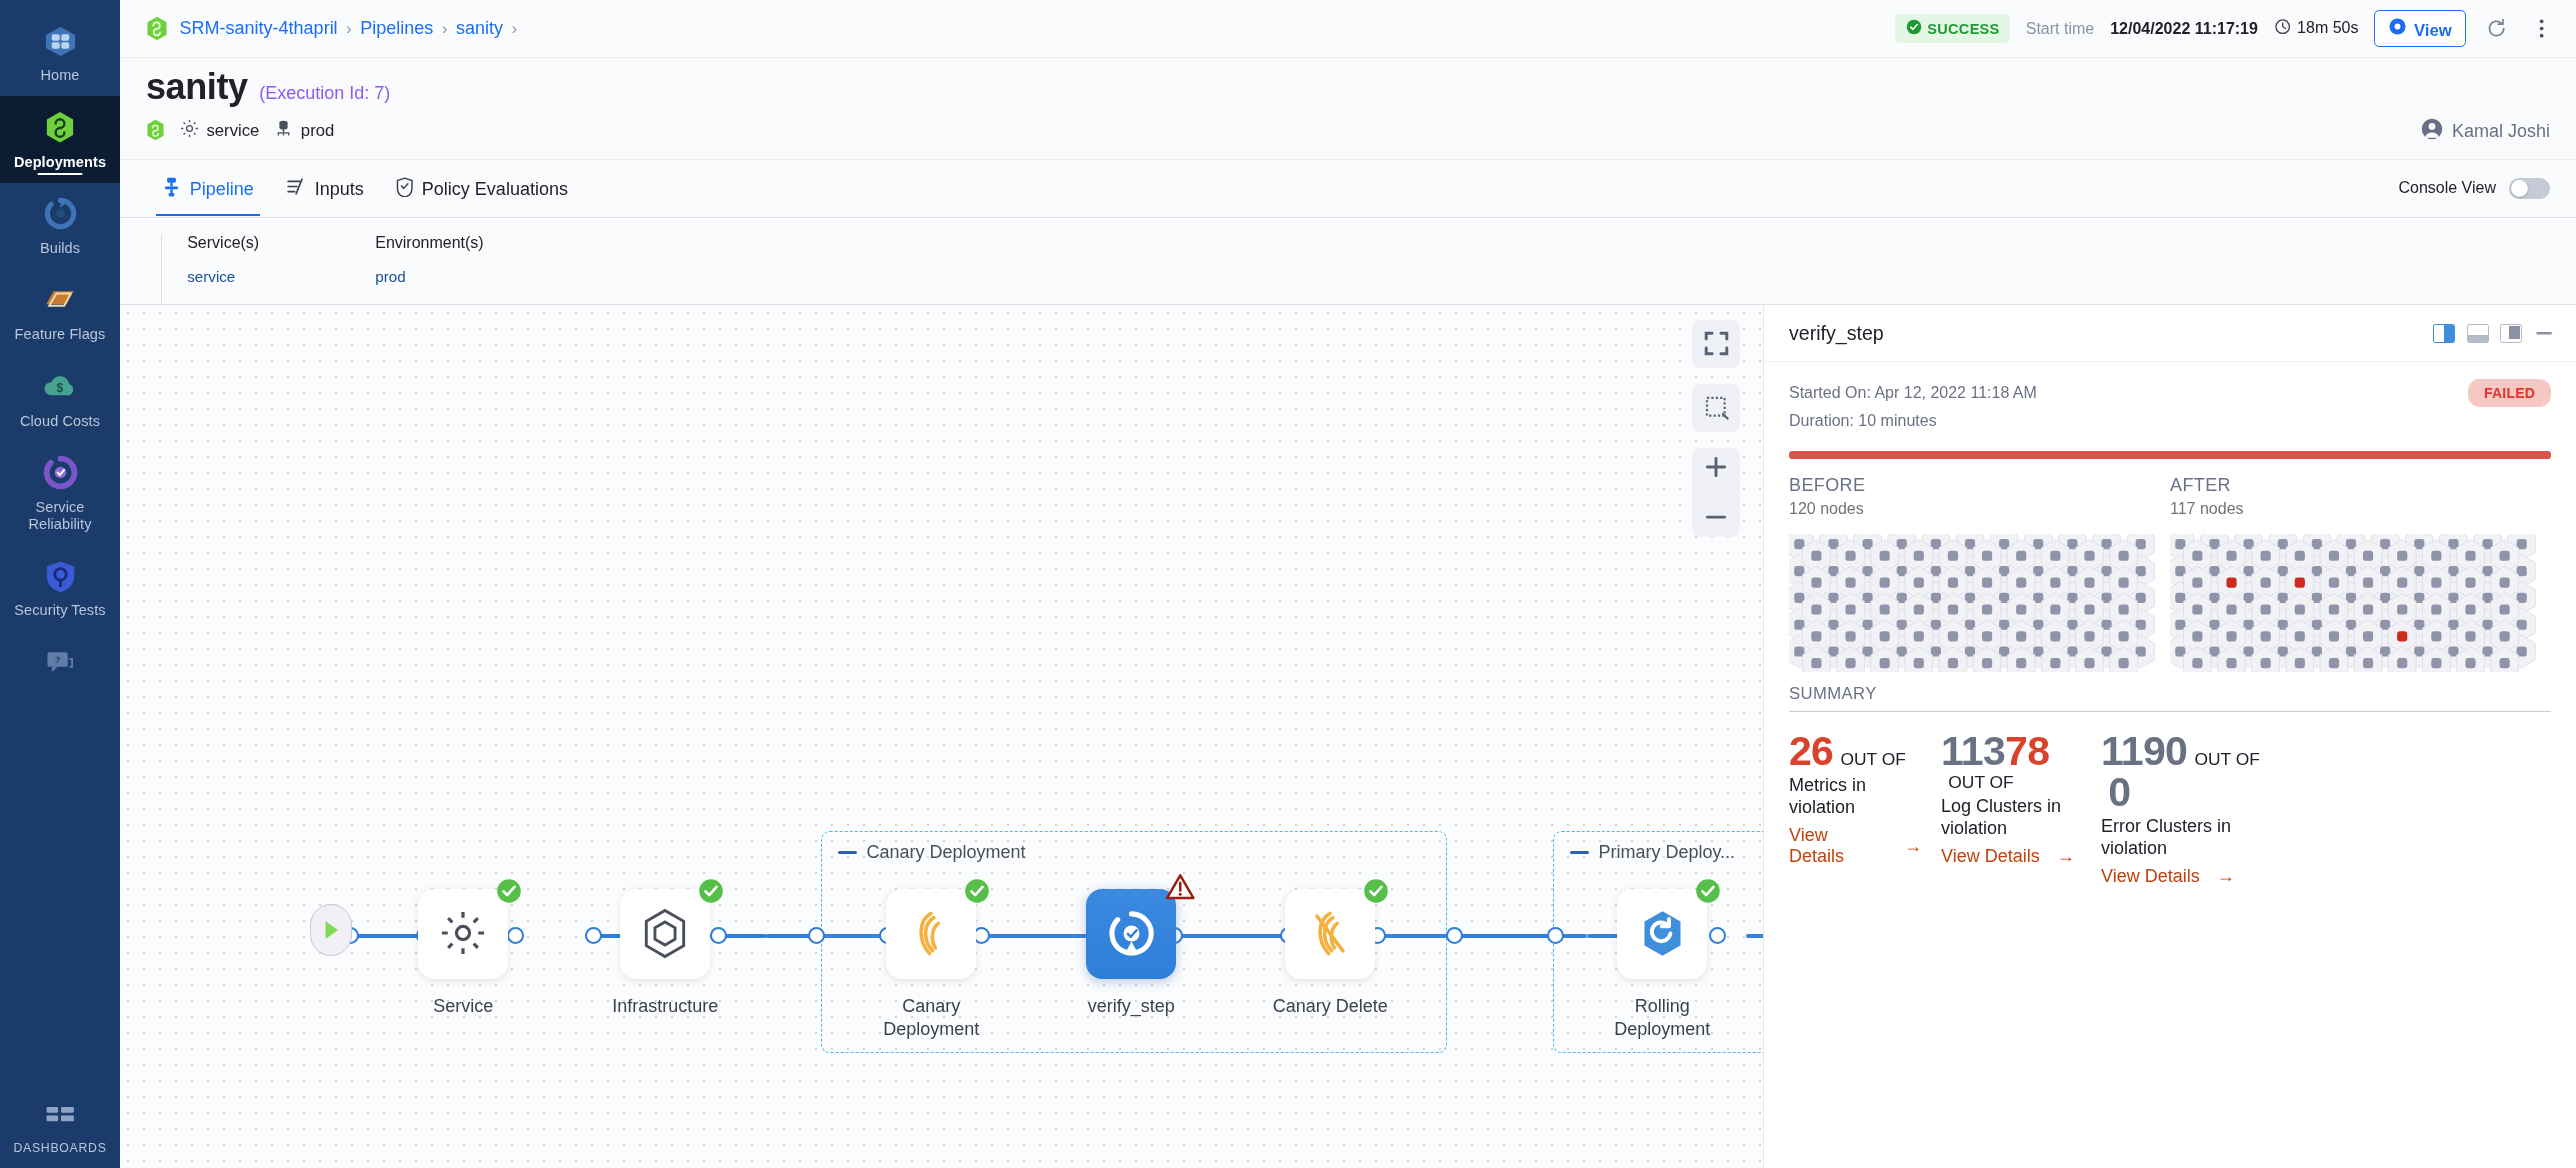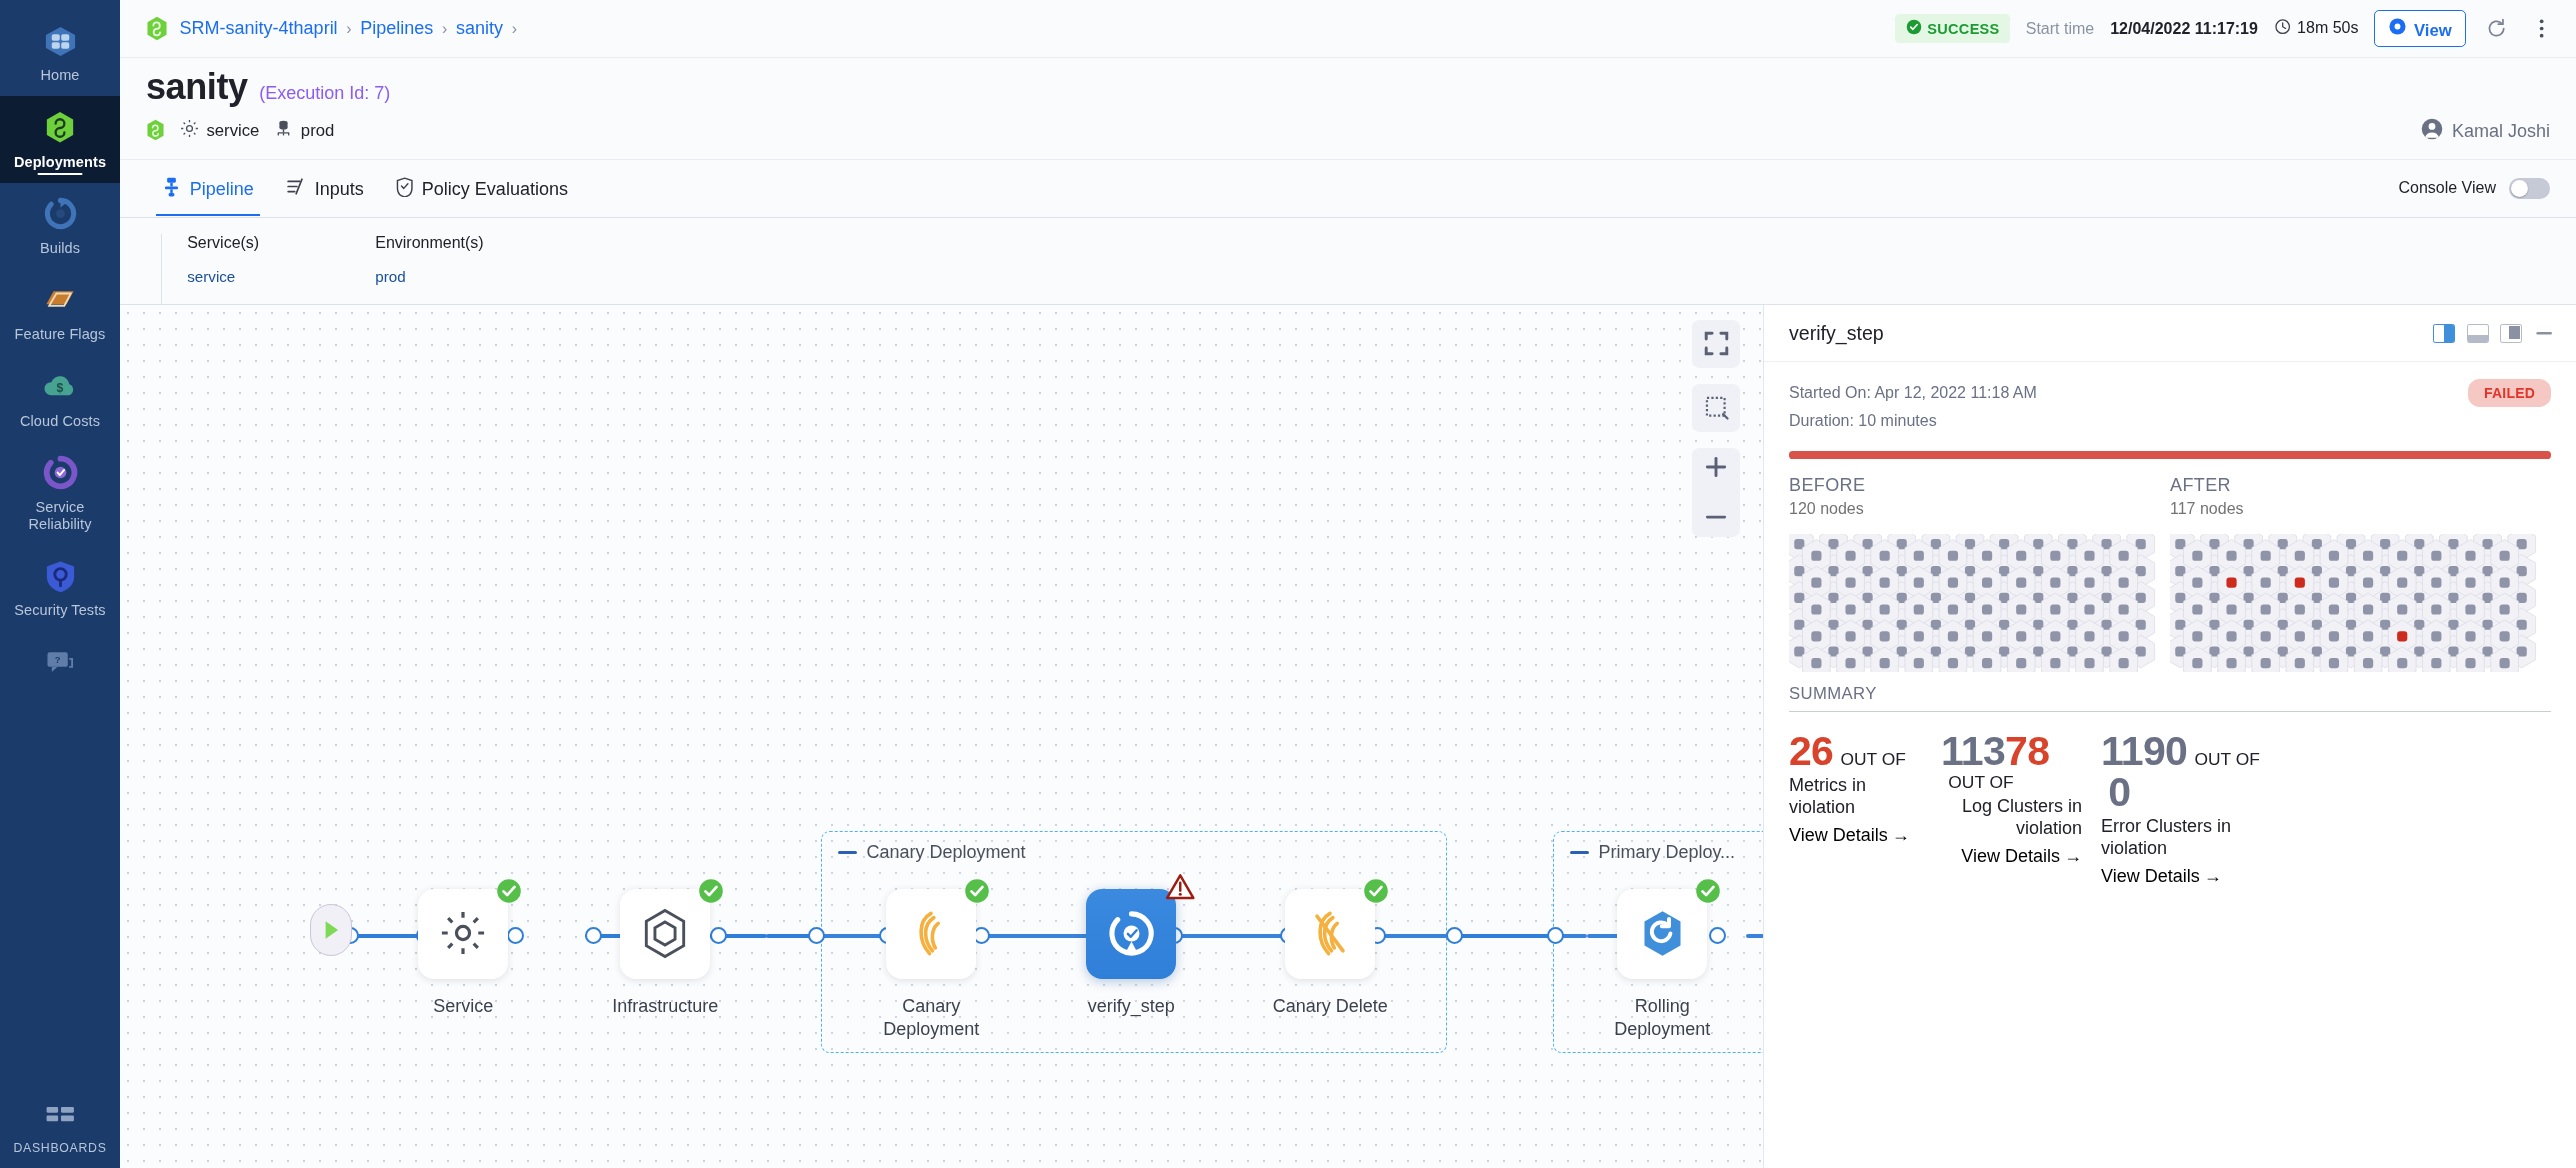--- a/index.html
+++ b/index.html
@@ -195,21 +195,21 @@
   .hexwrap { margin-top:16px; position:relative; height:138px; }
 
   .sum-h { margin-top:11.6px; font-size:16.7px; color:#6b7185; letter-spacing:0.4px; }
   .sum-rule { margin-top:7.3px; height:1.5px; background:#c9cdd8; }
   .stats { display:flex; margin-top:19px; }
   .stat { padding-right:19px; }
   .stat .headline { display:flex; align-items:baseline; flex-wrap:wrap; }
   .stat .big { font-size:41px; font-weight:700; letter-spacing:-0.7px; line-height:1; }
   .stat .small { font-size:17.4px; color:#20212a; margin-left:7.3px; }
   .stat .desc { margin-top:2.9px; font-size:18px; color:#20212a; line-height:1.22; max-width:182px; }
-  .stat .vd { margin-top:5.8px; font-size:18px; color:#000000; cursor:pointer; display:inline-flex; align-items:center; gap:4px; }
+  .stat .vd { margin-top:5.8px; font-size:18px; color:#c2410c; cursor:pointer; display:inline-flex; align-items:center; gap:17px; }
   .c-red { color:#d9432c; }
   .c-gray { color:#6b7185; }
 </style>
 </head>
 <body>
 
 <div class="app">
 
   <div class="nav">
 
@@ -1178,21 +1178,21 @@
                 <span class="big c-red">26</span>
                 <span class="small">OUT OF</span>
               </div>
               <div class="desc">Metrics in violation</div>
               <div class="vd">
                 <span>View Details</span>
                 <span>→</span>
               </div>
             </div>
 
-            <div class="stat" style="width:160px;text-align:right;">
+            <div class="stat" style="width:160px;">
               <div class="headline">
                 <span class="big c-gray">113</span>
                 <span class="big c-red" style="margin-left:0;">78</span>
                 <span class="small">OUT OF</span>
               </div>
               <div class="desc" style="max-width:145px;">Log Clusters in violation</div>
               <div class="vd">
                 <span>View Details</span>
                 <span>→</span>
               </div>

